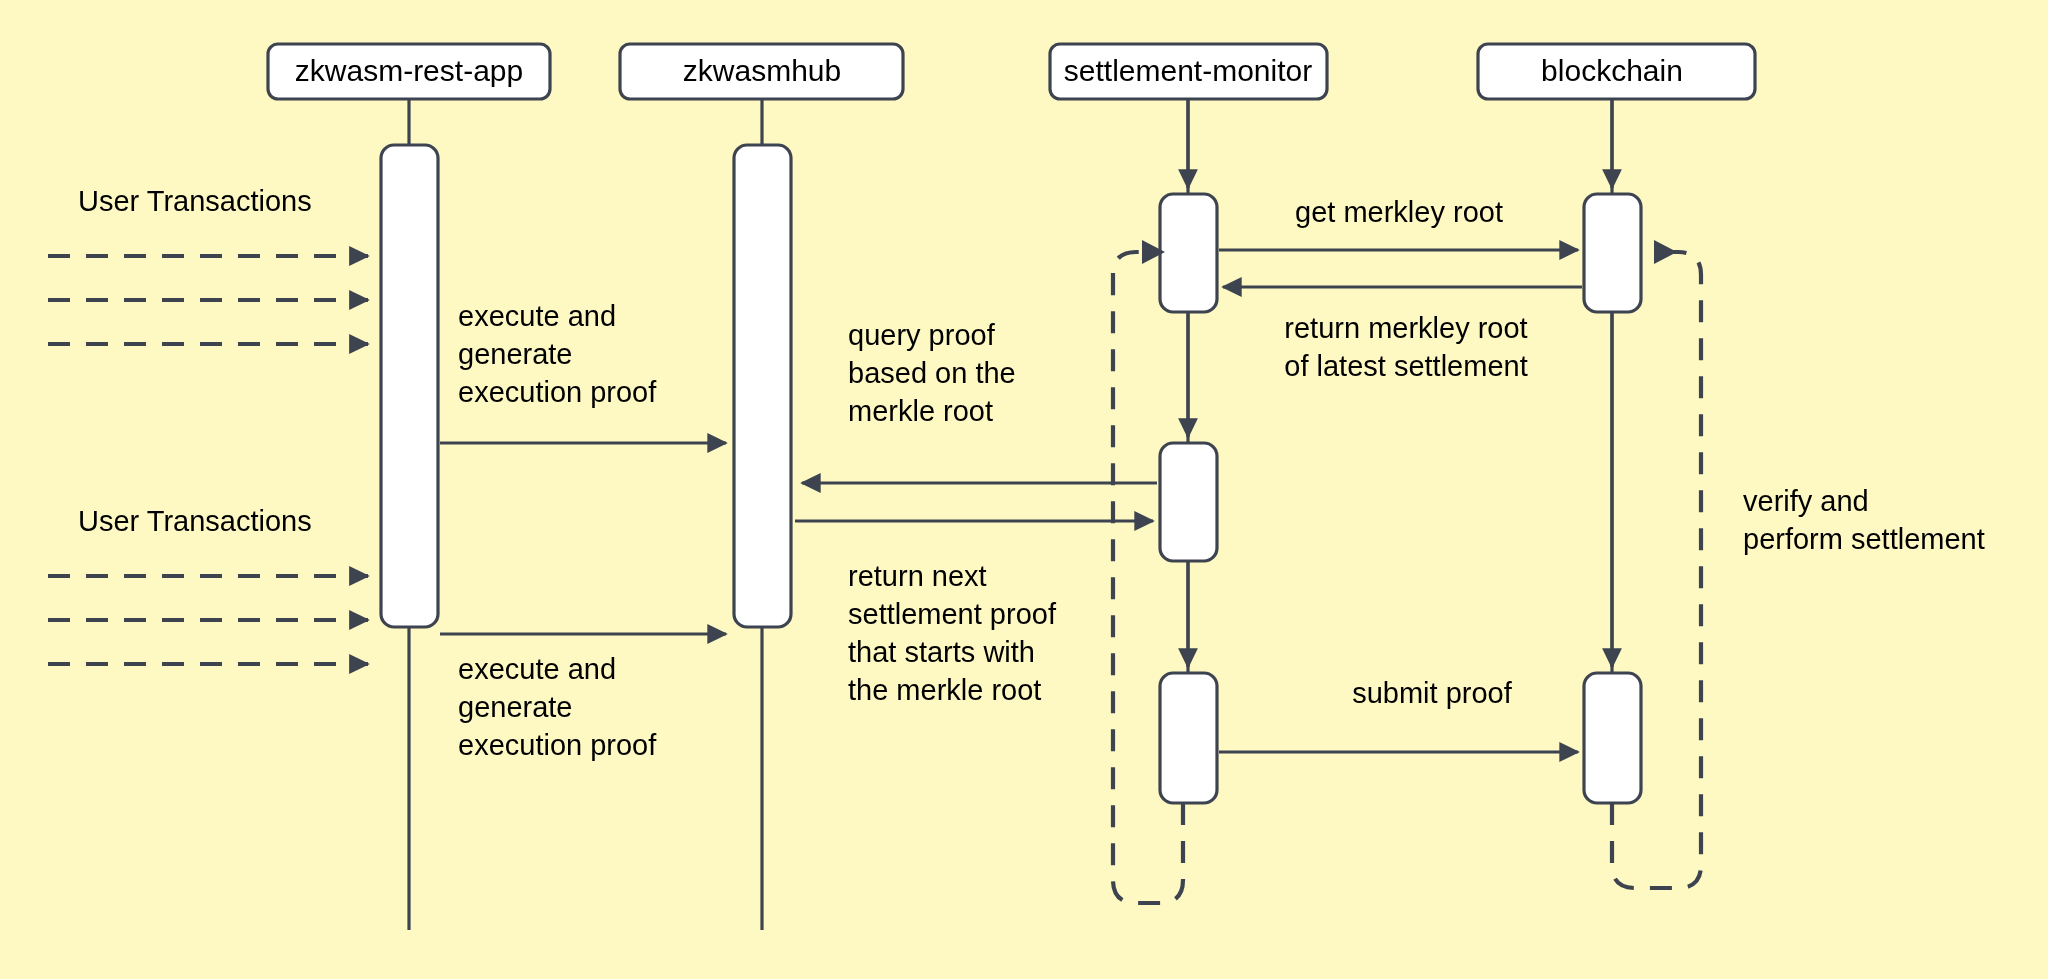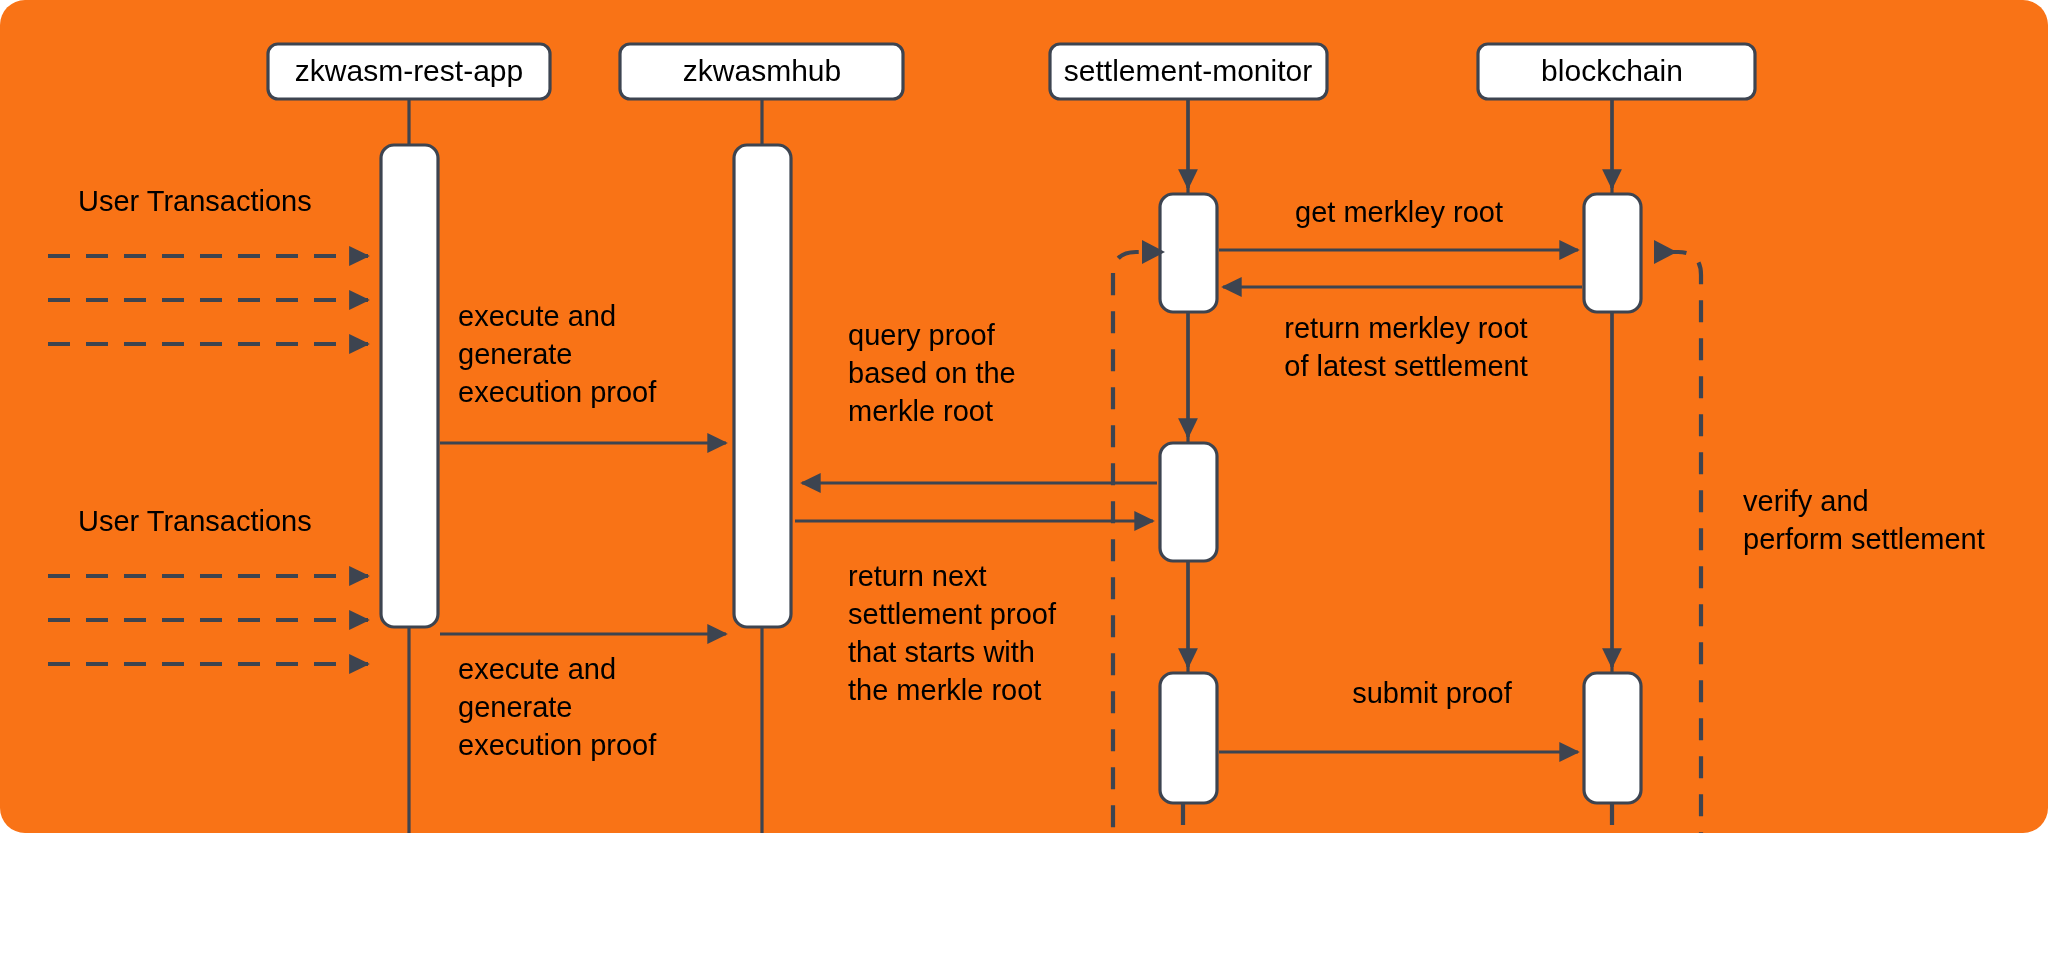--- a/index.html
+++ b/index.html
@@ -8,24 +8,23 @@
     padding: 0;
     background: #ffffff;
   }
   body {
     font-family: "Liberation Sans", sans-serif;
     color: #000000;
   }
   #diagram-root {
     position: relative;
     width: 2048px;
-    height: 833px;
-    background: #f97316;
+    height: 979px;
+    background: #fef9c3;
     overflow: hidden;
-    border-radius: 25px;
   }
   svg#seq-svg {
     position: absolute;
     left: 0;
     top: 0;
     width: 2048px;
     height: 979px;
     display: block;
   }
   .participant-box {

